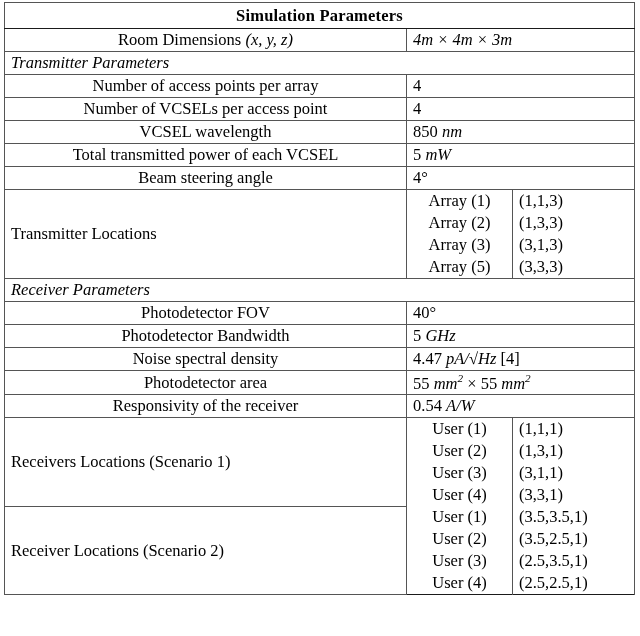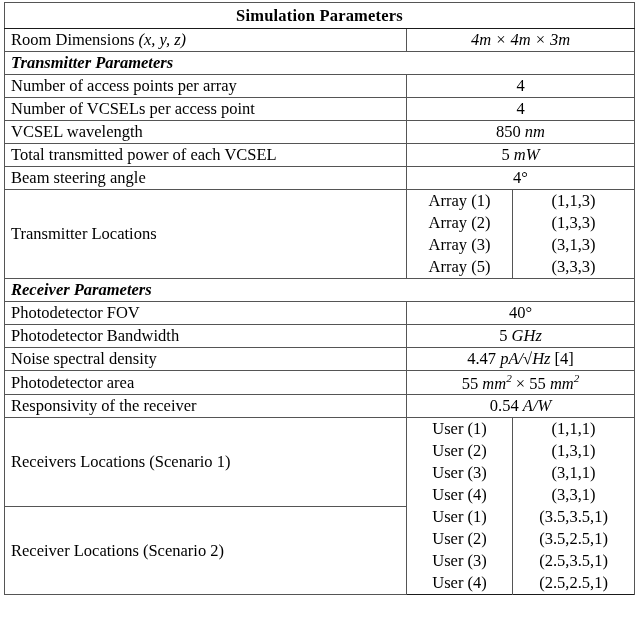--- a/index.html
+++ b/index.html
@@ -43,35 +43,35 @@
 
   .title-cell {
     text-align: center;
     font-weight: bold;
     font-size: 17px;
     letter-spacing: 0.2px;
     height: 25px;
     border-bottom: 1.6px solid #1a1a1a !important;
   }
   .section-cell {
-    font-weight: bold;
+    font-weight: normal;
     font-style: italic;
     font-size: 16.5px;
     text-align: left;
     height: 22px;
     padding-left: 8px;
   }
   .label-cell {
+    text-align: center;
+    height: 22px;
+    padding-left: 8px;
+    white-space: nowrap;
+  }
+  .value-cell {
     text-align: left;
-    height: 22px;
-    padding-left: 8px;
-    white-space: nowrap;
-  }
-  .value-cell {
-    text-align: center;
     height: 22px;
     white-space: nowrap;
   }
   .sub-cell {
     text-align: center;
     white-space: nowrap;
     padding: 0 4px;
   }
   .group-label {
     text-align: left;

